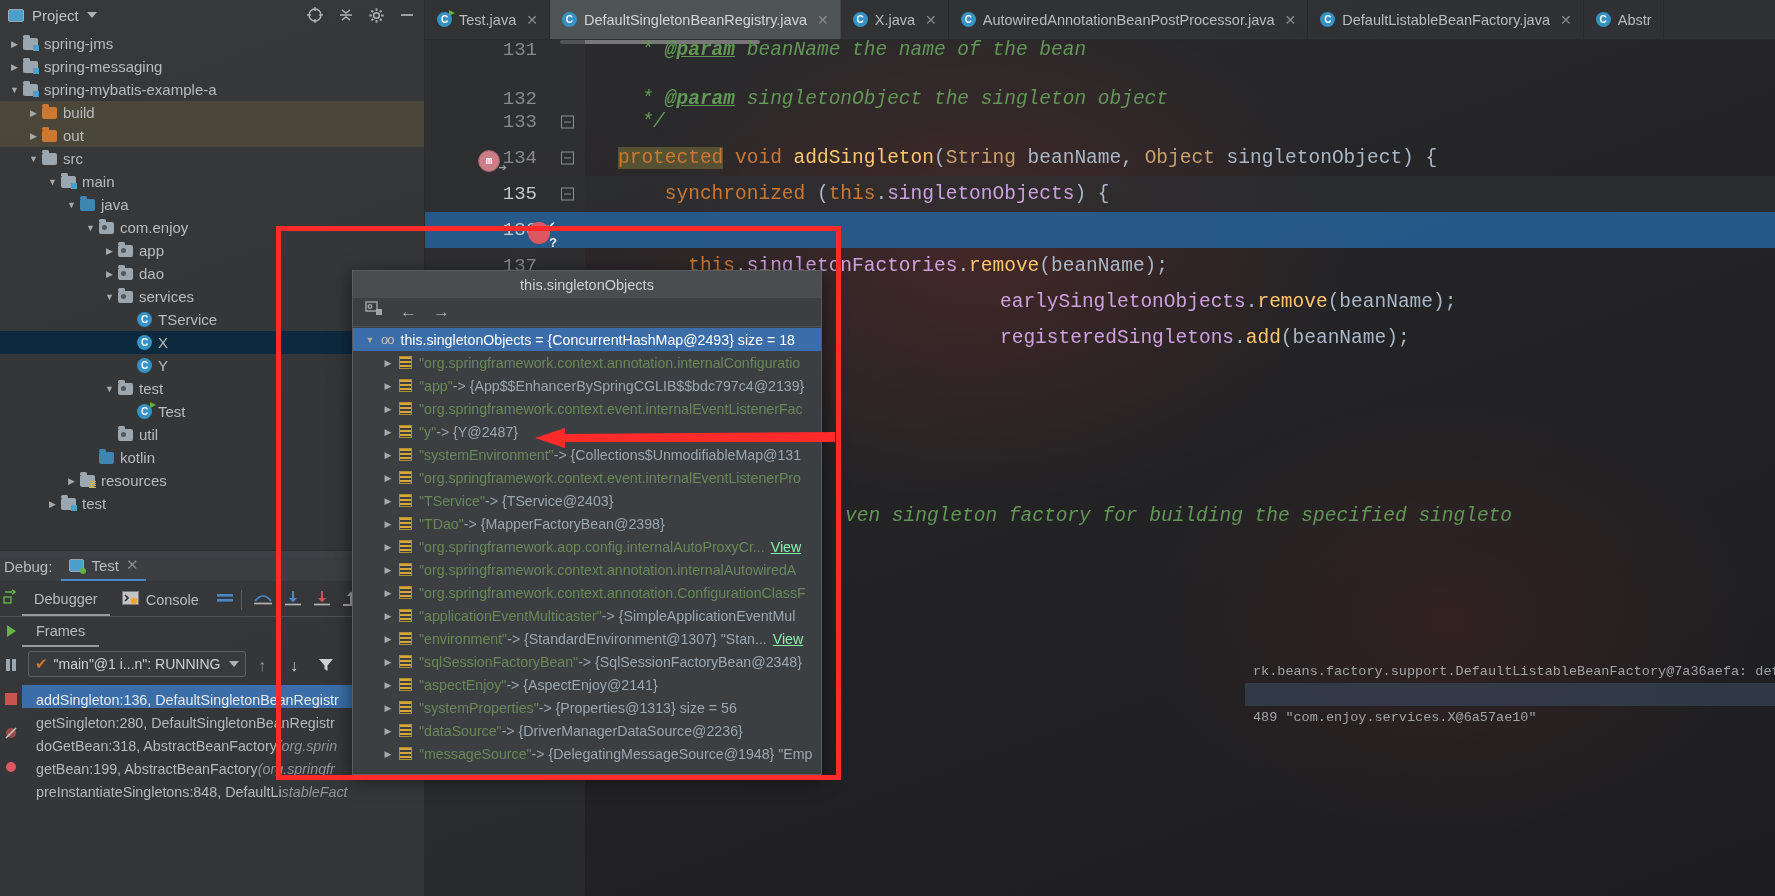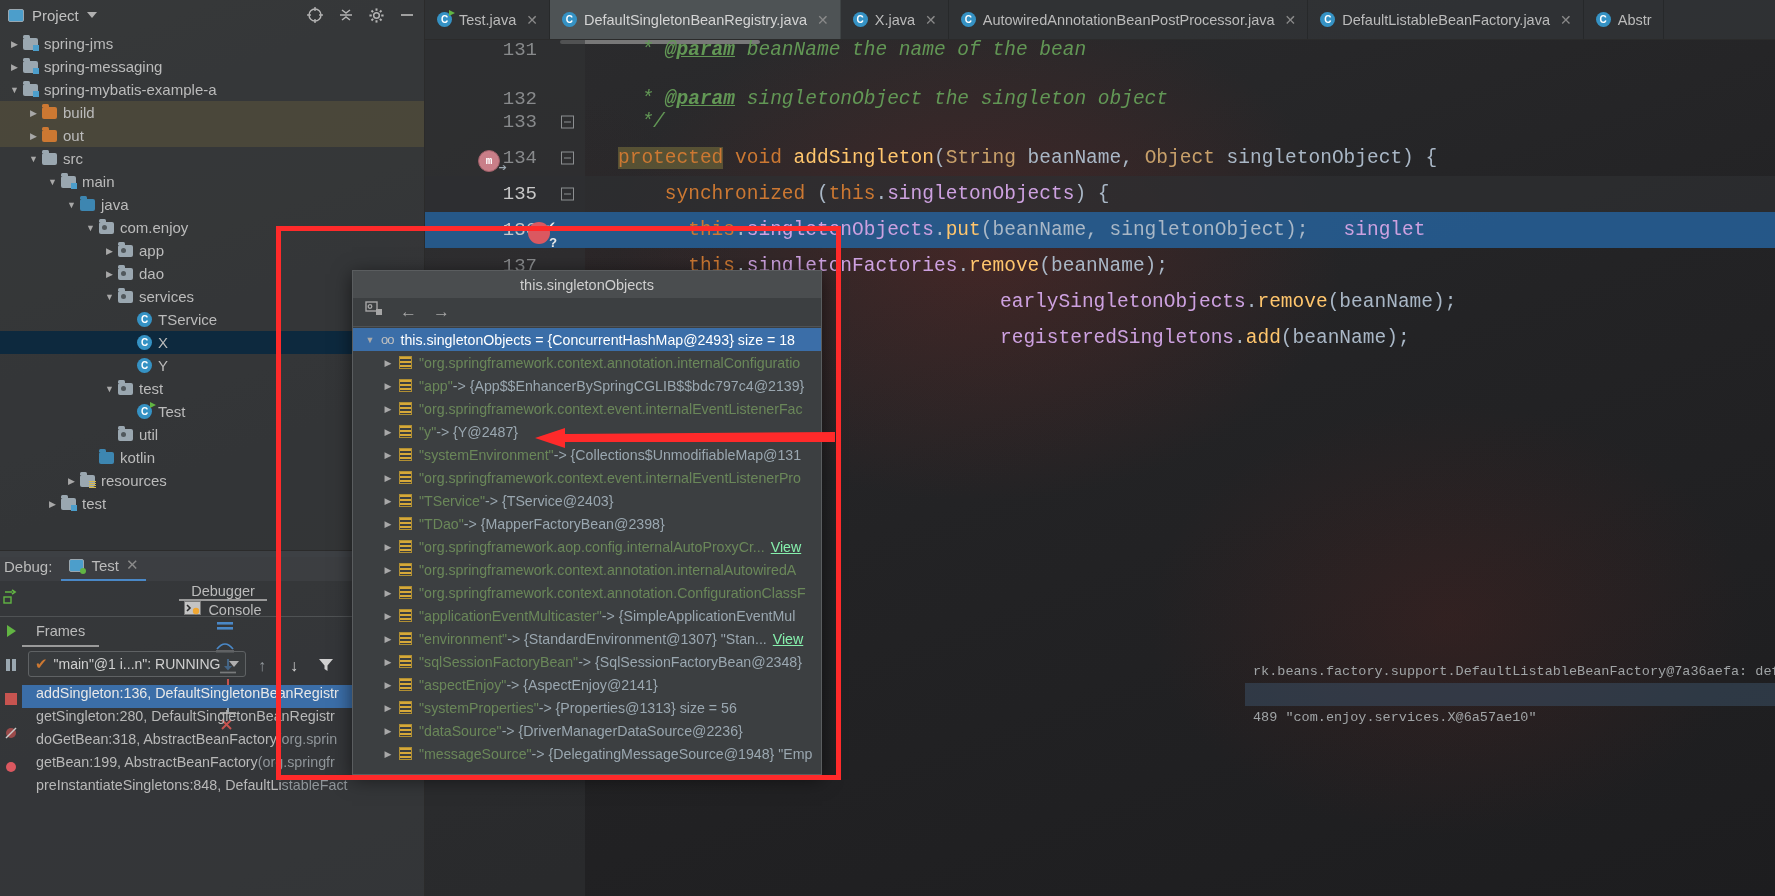--- a/index.html
+++ b/index.html
@@ -241,25 +241,25 @@
   }
   .threadsel {
     position: absolute; top: 100px; left: 28px; width: 218px; height: 26px;
     border: 1px solid #5f6264; border-radius: 3px;
     background: rgba(60,63,65,0.5);
     display: flex; align-items: center; gap: 6px; padding: 0 6px;
     font-size: 14px; color: #d0d0d0;
   }
   .framerow {
     position: absolute; left: 22px; right: 0; height: 23px;
-    display: flex; align-items: flex-start; padding-left: 14px;
+    display: flex; align-items: flex-end; padding-left: 14px;
     font-size: 14.3px; color: #b8b8b8; white-space: nowrap;
   }
   .framerow.sel { background: #3b6ea8; color: #e8e8e8; }
-  .framerow .dim { color: #8f9599; }
+  .framerow .dim { color: #8f9599; font-style: italic; }
 
   
   .popup {
     position: absolute; left: 352px; top: 270px; width: 470px; height: 505px;
     background: #3c3f41; border: 1px solid #5a5d5f;
     box-shadow: 0 4px 18px rgba(0,0,0,0.55);
     overflow: hidden;
   }
   .popuptitle {
     height: 27px; background: #4a4d4f;
@@ -354,21 +354,20 @@
       <div class="lnum cur">135</div>
       <div class="foldcol">
           <div class="fold"></div>
         </div>
       <div class="codetext">    <span class="kw">synchronized</span> <span class="plain">(</span><span class="kw">this</span><span class="plain">.</span><span class="fld">singletonObjects</span><span class="plain">) {</span></div>
     </div>
 
     <div class="codeline hl-line" style="top:172px;">
       <div class="lnum cur">136</div>
       <div class="foldcol"></div>
-      <div class="codetext">      <span class="kw">this</span><span class="plain">.</span><span class="fld">singletonObjects</span><span class="plain">.</span><span class="meth">put</span><span class="plain">(beanName, singletonObject);</span>   <span class="fld">singlet</span></div>
     </div>
     <div class="bp" style="left:103px; top:182px;">
       <span class="bpcheck">✔</span>
       <span class="bpq">?</span>
     </div>
 
     <div class="codeline" style="top:208px;">
       <div class="lnum">137</div>
       <div class="foldcol"></div>
       <div class="codetext">      <span class="kw">this</span><span class="plain">.</span><span class="fld">singletonFactories</span><span class="plain">.</span><span class="meth">remove</span><span class="plain">(beanName);</span></div>
@@ -379,20 +378,23 @@
       <div class="foldcol"></div>
       <div class="codetext" style="padding-left:400px;"><span class="fld">earlySingletonObjects</span><span class="plain">.</span><span class="meth">remove</span><span class="plain">(beanName);</span></div>
     </div>
 
     <div class="codeline" style="top:280px;">
       <div class="lnum"></div>
       <div class="foldcol"></div>
       <div class="codetext" style="padding-left:400px;"><span class="fld">registeredSingletons</span><span class="plain">.</span><span class="meth">add</span><span class="plain">(beanName);</span></div>
     </div>
 
+    <div class="codeline" style="top:458px;">
+      <div class="codetext cmt" style="padding-left:420px;">ven singleton factory for building the specified singleto</div>
+    </div>
 
     <div class="consolearea">
       <div class="consrow">rk.beans.factory.support.DefaultListableBeanFactory@7a36aefa: defining beans [org.springframework.context.annota</div>
       <div class="consrow hl"></div>
       <div class="consrow" style="padding-left:8px;">489  "com.enjoy.services.X@6a57ae10"</div>
     </div>
   </div>
 
   <div class="tabbar">
     <div class="tab">
@@ -619,21 +621,21 @@
             <line x1="3" y1="13" x2="13" y2="3" stroke="#ccc" stroke-width="1.5"></line>
           </svg>
       </span>
       <span>
         <svg width="16" height="16" viewBox="0 0 16 16">
             <circle cx="8" cy="8" r="5" fill="#db5860"></circle>
           </svg>
       </span>
     </div>
 
-    <div class="dbgtoolbar" style="padding-left:22px;flex-direction:column;">
+    <div class="dbgtoolbar" style="padding-left:22px;">
       <span class="dbtab2 on">
         <span>Debugger</span>
       </span>
       <span class="dbtab2">
         <span>
           <svg width="17" height="14" viewBox="0 0 17 14">
               <rect x="0.5" y="0.5" width="16" height="13" fill="#c4c4c4" stroke="#7a7a7a"></rect>
               <polyline points="3,4 6,7 3,10" fill="none" stroke="#2b2b2b" stroke-width="1.6"></polyline>
               <circle cx="12" cy="10" r="3.2" fill="#f0a732"></circle>
             </svg>

